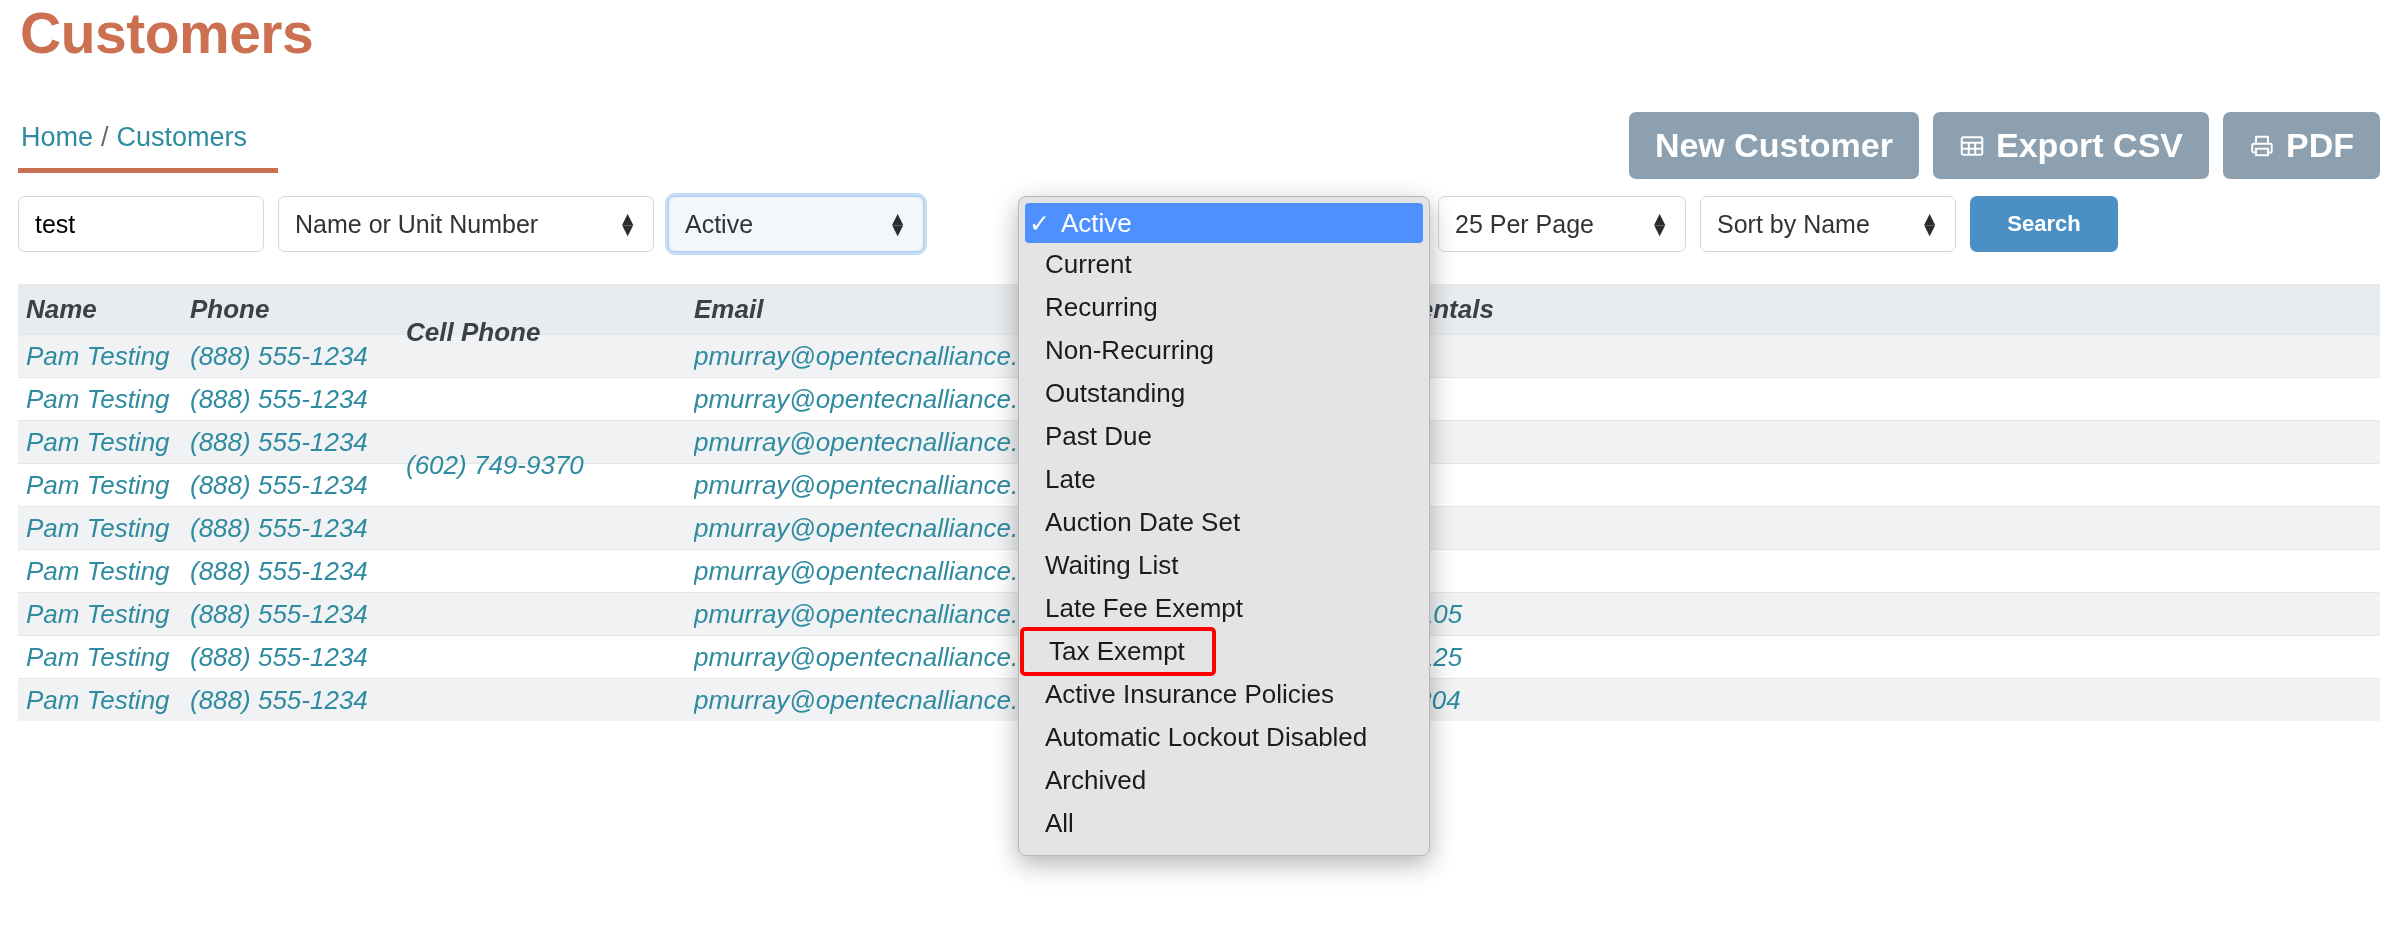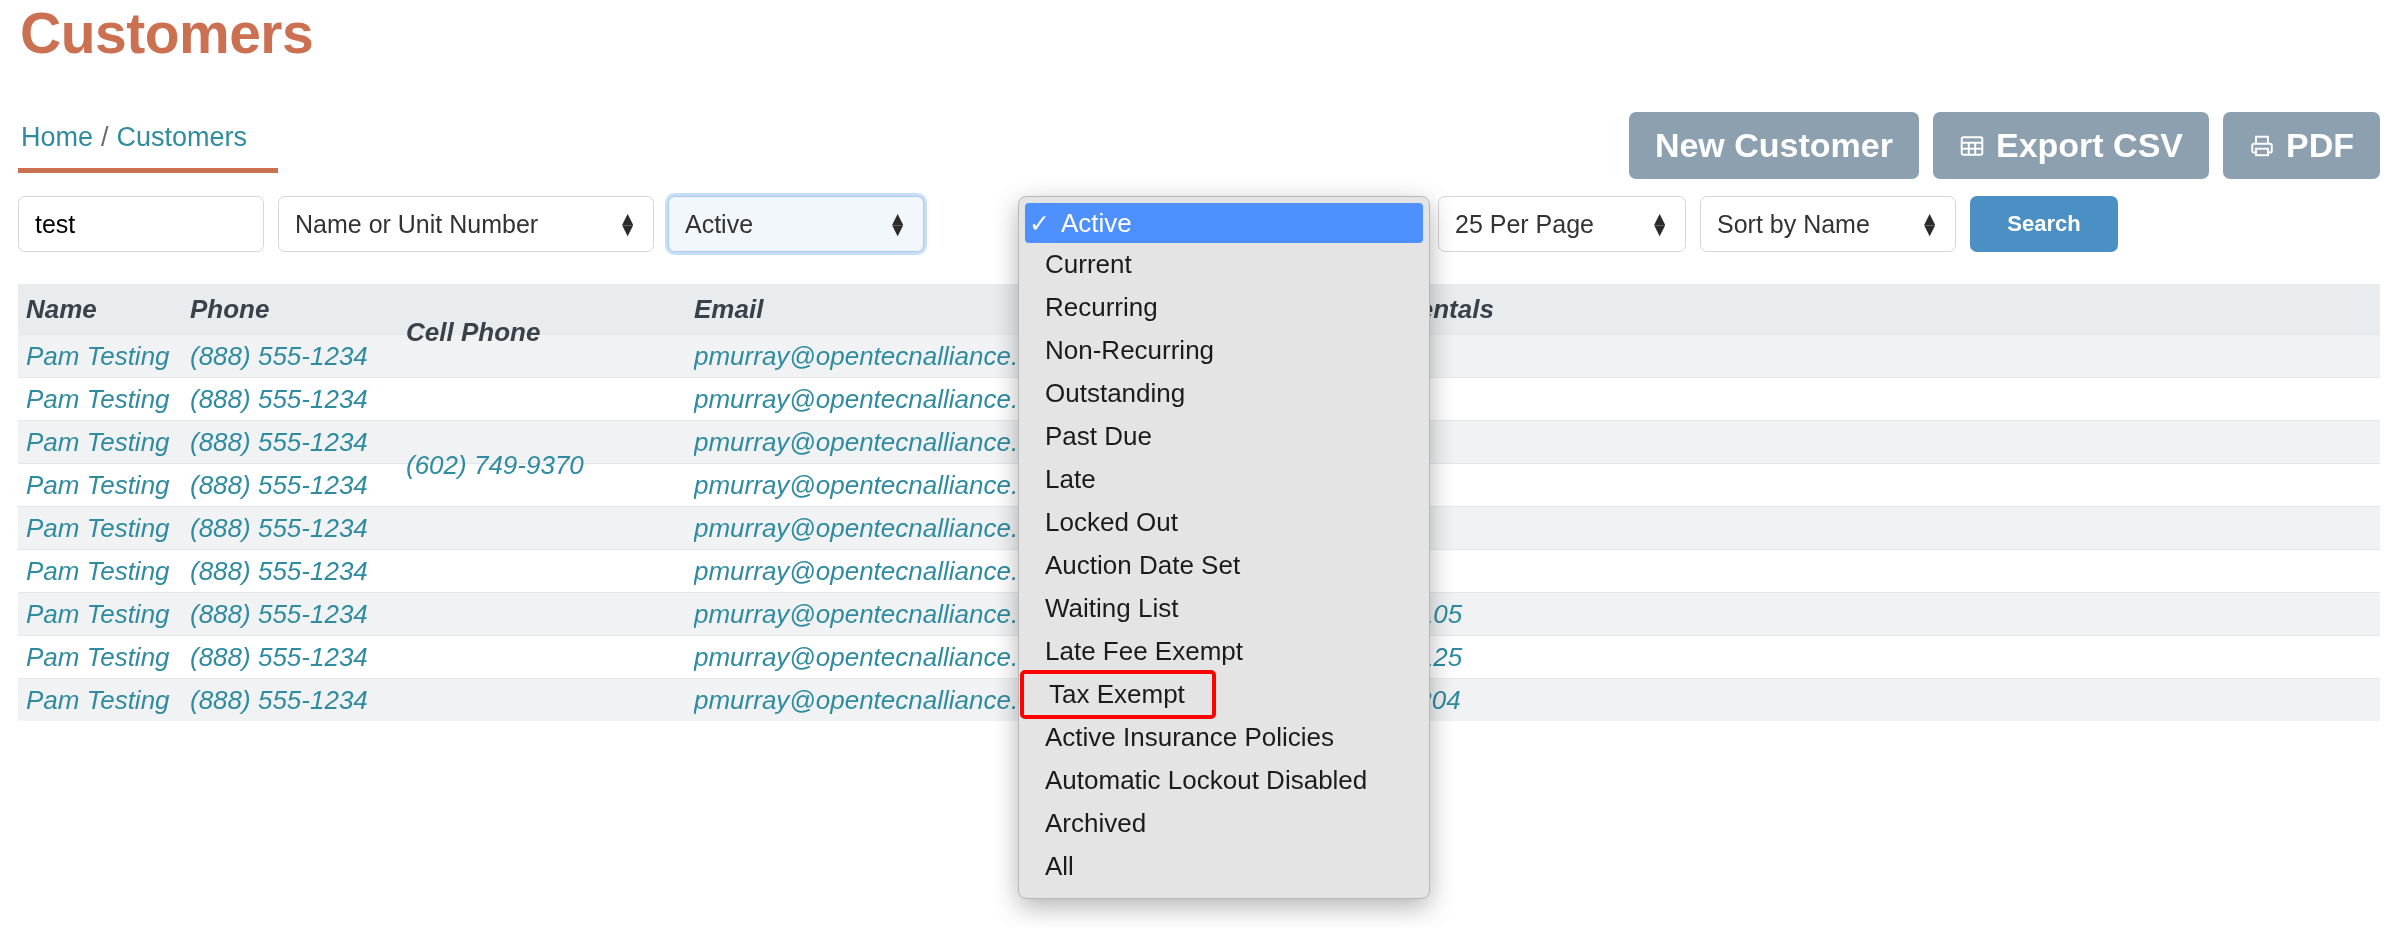--- a/index.html
+++ b/index.html
@@ -294,23 +294,20 @@
       <div class="dd-item">
         <span class="dd-label">Outstanding</span>
       </div>
       <div class="dd-item">
         <span class="dd-label">Past Due</span>
       </div>
       <div class="dd-item">
         <span class="dd-label">Late</span>
       </div>
       <div class="dd-item">
-        <span class="dd-label">Locked Out</span>
-      </div>
-      <div class="dd-item">
         <span class="dd-label">Auction Date Set</span>
       </div>
       <div class="dd-item">
         <span class="dd-label">Waiting List</span>
       </div>
       <div class="dd-item">
         <span class="dd-label">Late Fee Exempt</span>
       </div>
       <div class="dd-item highlighted">
         <span class="dd-label">Tax Exempt</span>

